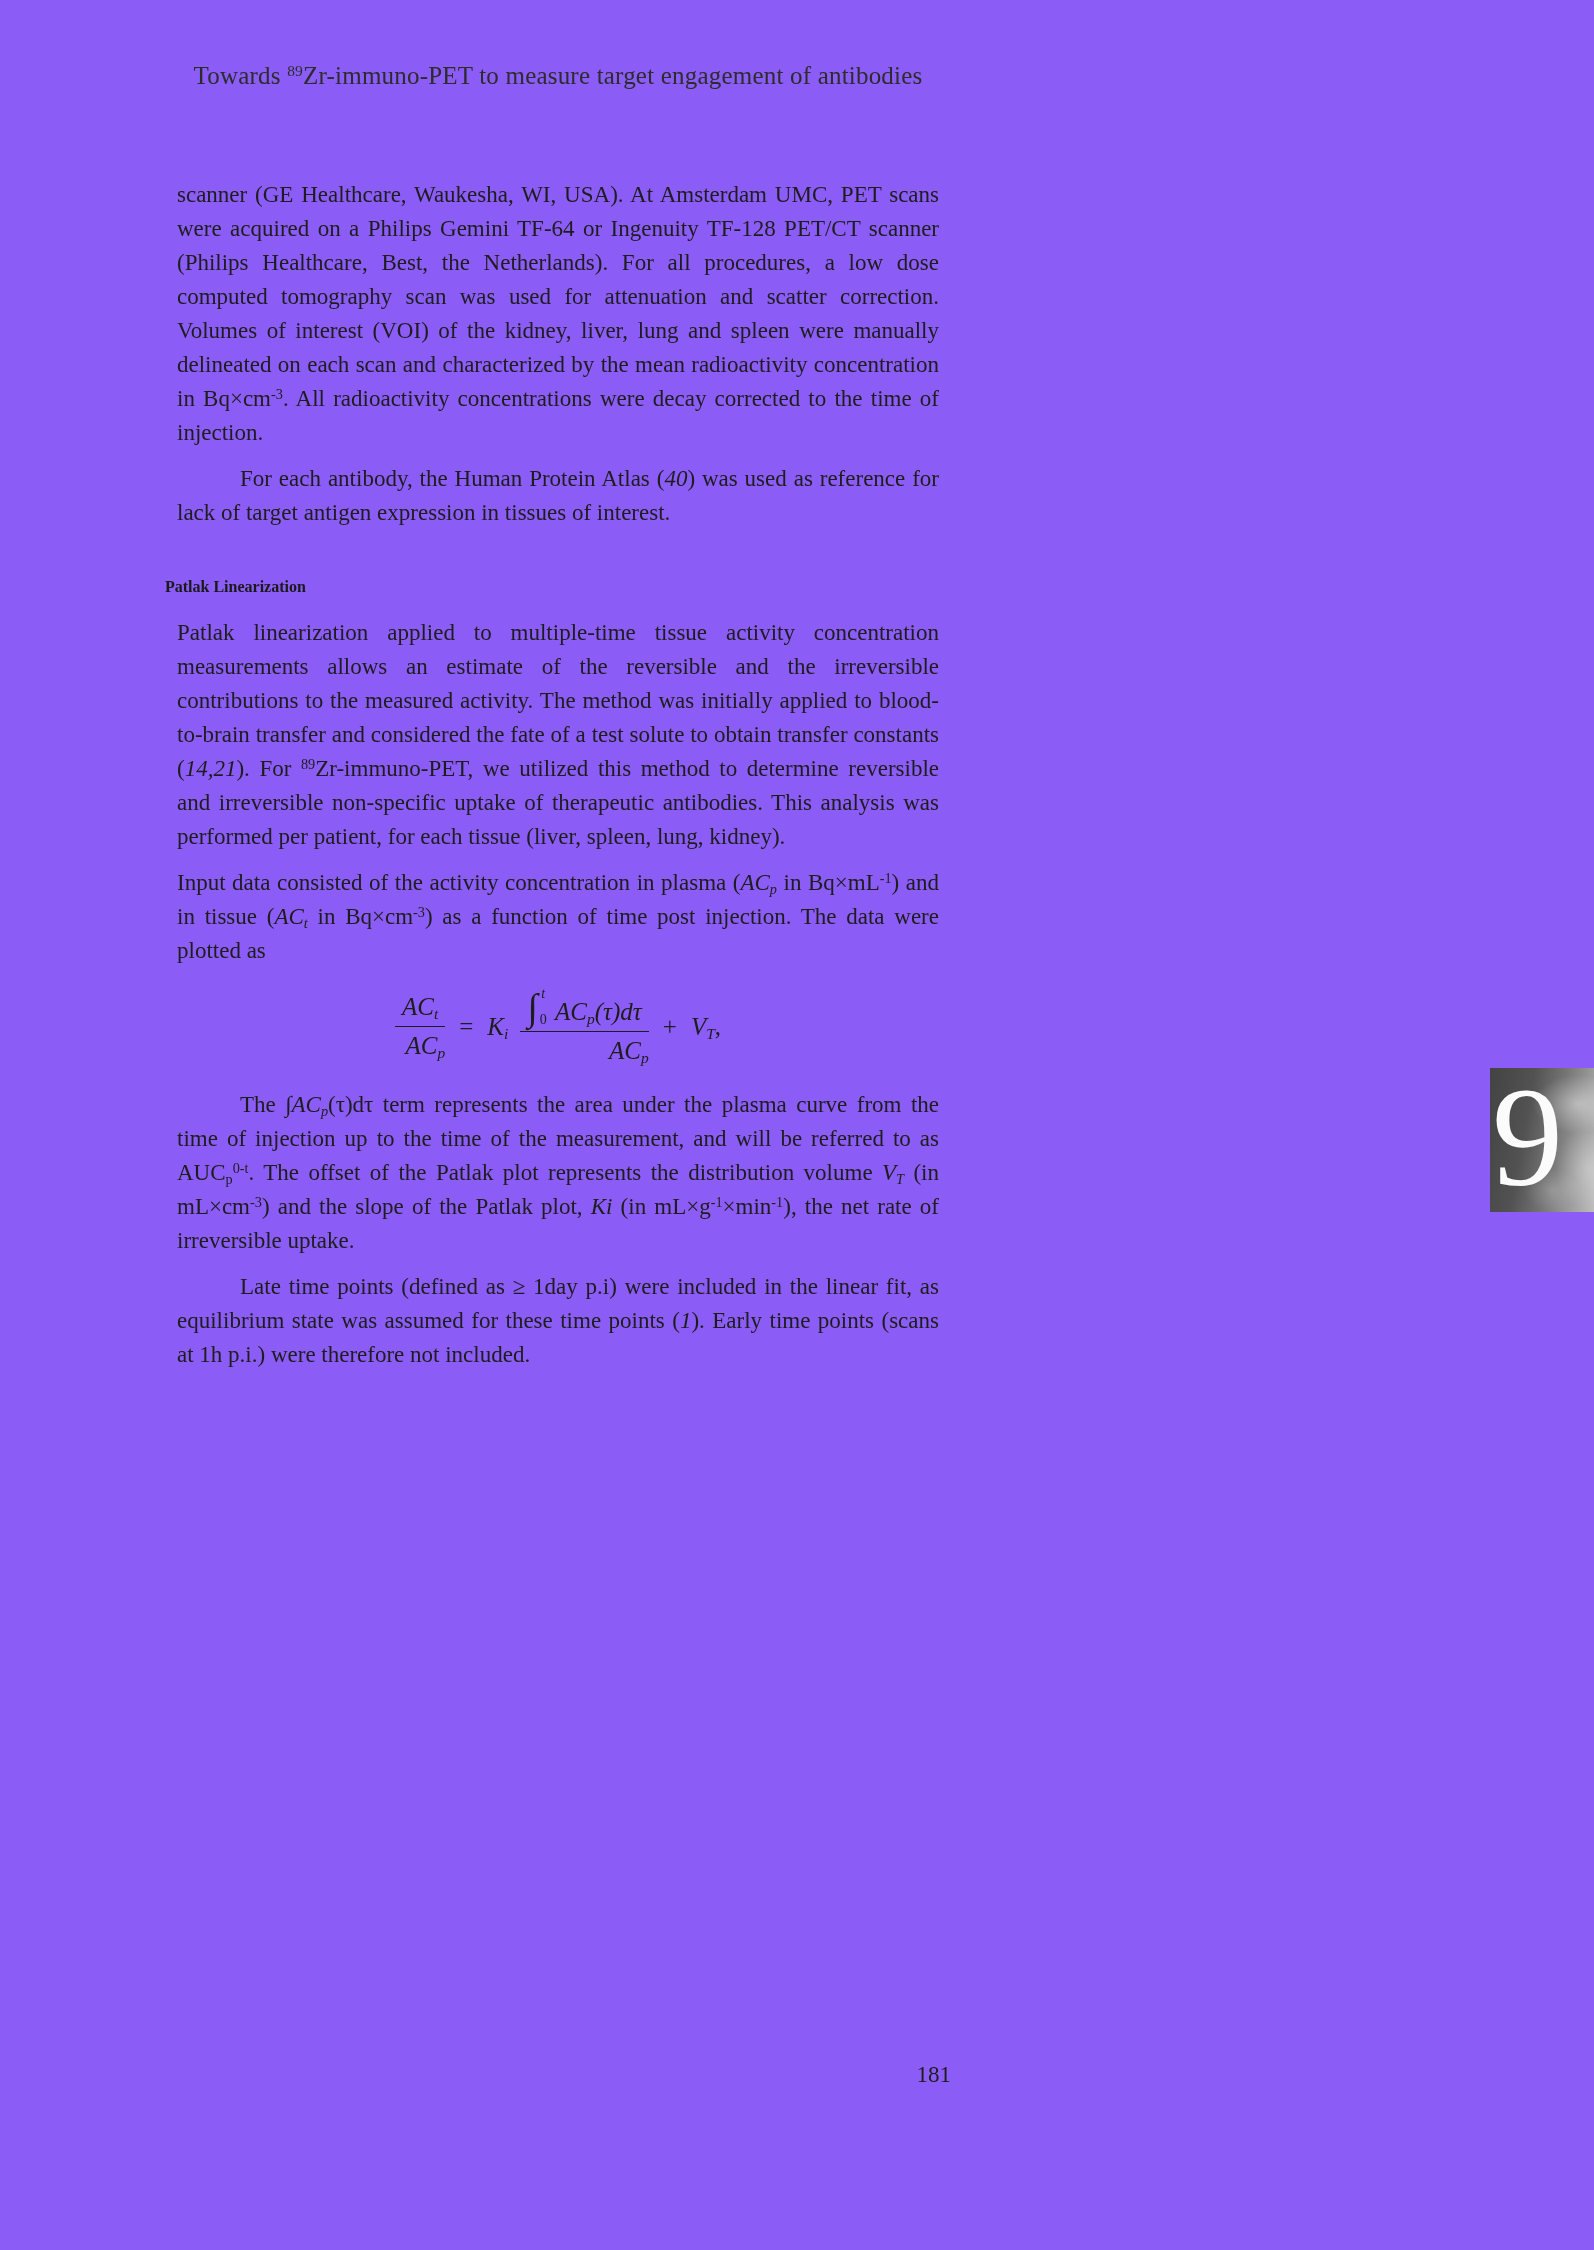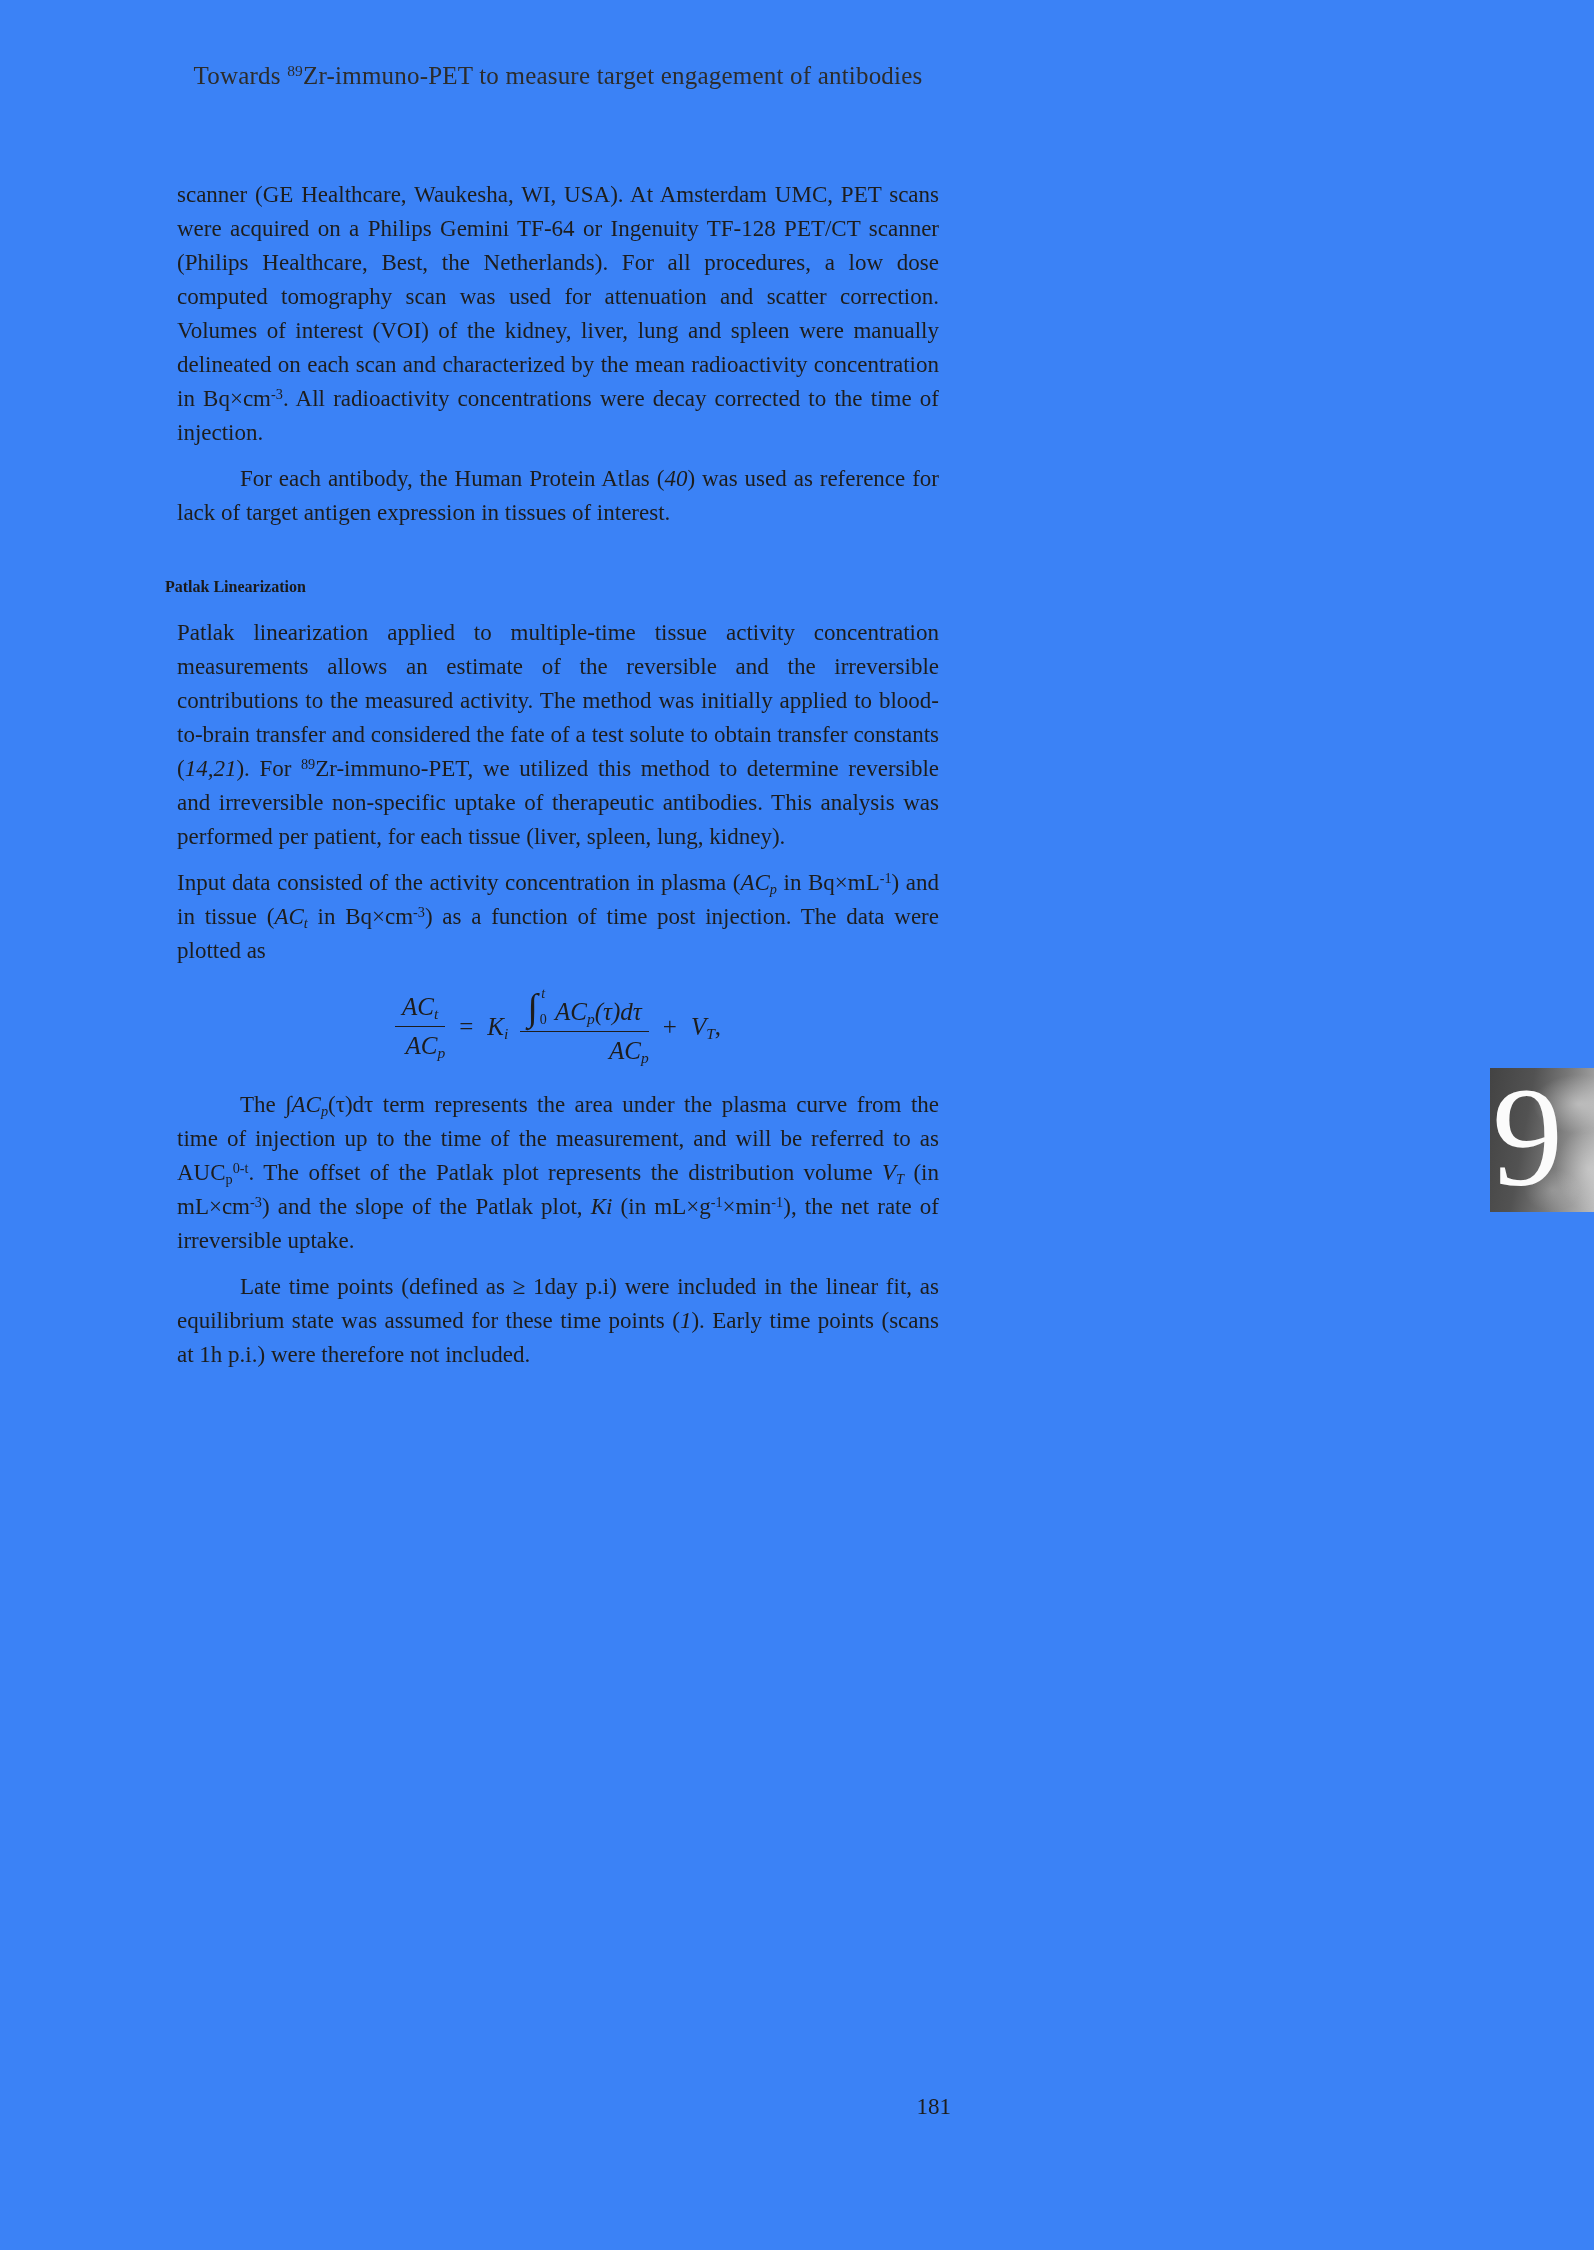--- a/index.html
+++ b/index.html
@@ -4,21 +4,21 @@
 <style>
   * { margin: 0; padding: 0; box-sizing: border-box; }
   html, body { background: #ffffff; }
   body {
     width: 1594px; height: 2250px;
     position: relative;
     font-family: "Liberation Serif", serif;
     color: #1d1d1d;
     overflow: hidden;
   }
-  .page { position: absolute; inset: 0; background: #3b82f6; }
+  .page { position: absolute; inset: 0; background: #8b5cf6; }
 
   .running-head {
     position: absolute;
     top: 62px; left: 165px; width: 786px;
     text-align: center;
     font-size: 25px;
     color: #2c2c2c;
     letter-spacing: 0.2px;
   }
 
@@ -94,21 +94,20 @@
     color: #fbfbfb;
     font-family: "Liberation Serif", serif;
   }
 
   .page-number {
     position: absolute;
     top: 2062px; left: 165px; width: 786px;
     text-align: right;
     font-size: 23px;
     color: #1d1d1d;
-    margin-top: 32px;
   }
 </style>
 </head>
 <body>
 
 <div class="page">
 
   <div class="running-head"><span>Towards </span><sup>89</sup><span>Zr-immuno-PET to measure target engagement of antibodies</span></div>
 
   <div class="textcol">

